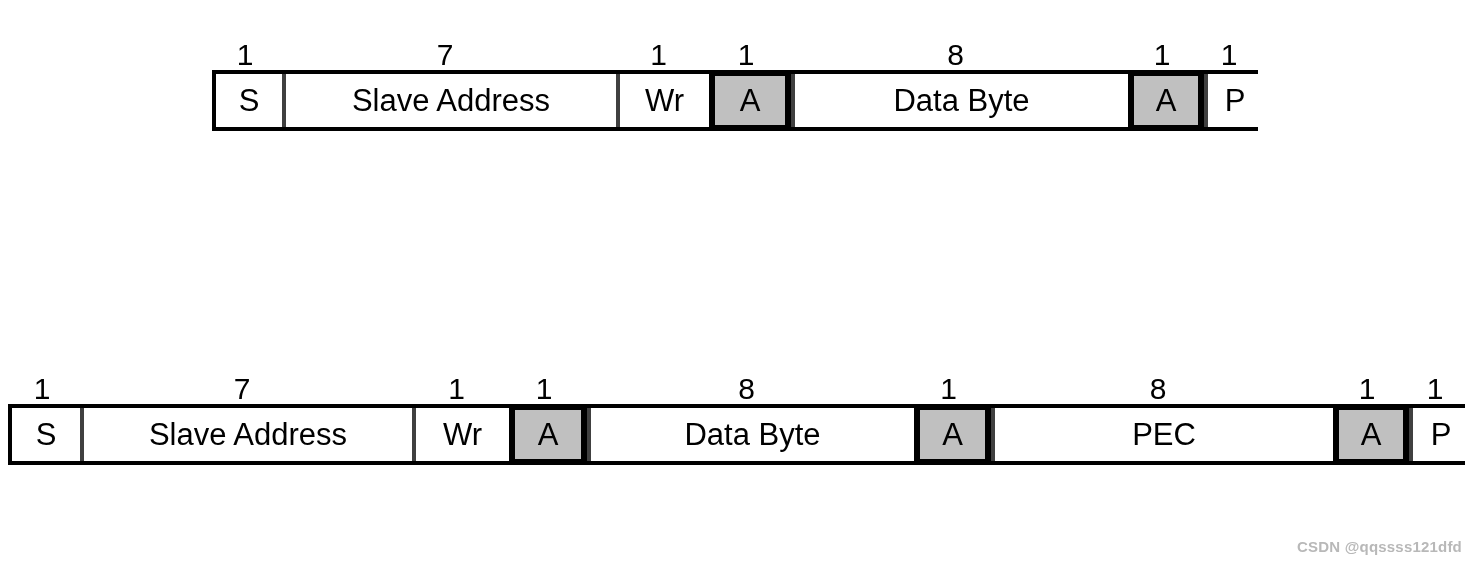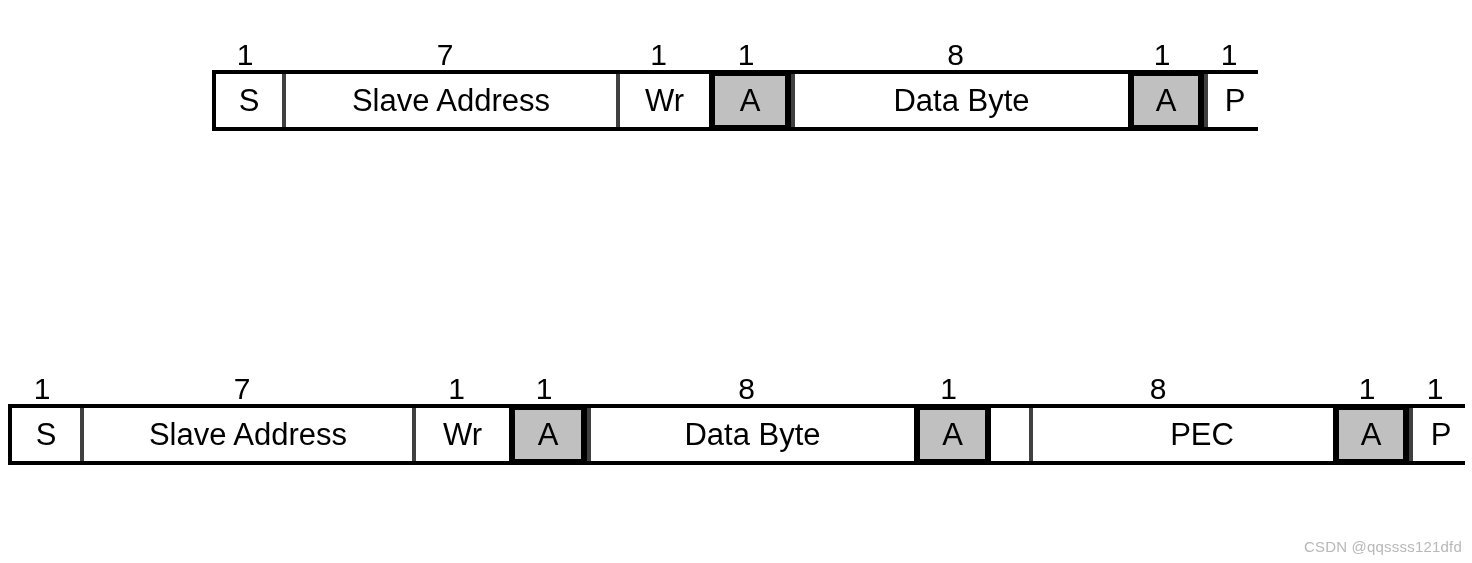--- a/index.html
+++ b/index.html
@@ -77,20 +77,21 @@
   
   #watermark {
     position: absolute;
     right: 10px;
     bottom: 8px;
     font-size: 15px;
     color: #b8b8b8;
     letter-spacing: 0.2px;
     white-space: nowrap;
     font-family: "Liberation Sans", sans-serif;
+    font-weight: bold;
   }
 </style>
 </head>
 <body>
 
 <div id="diagram-root">
     <div class="diagram" style="left: 212px; top: 26px; width: 1046px;">
       <div class="labels">
         <div class="bit-label" style="left: 0px; width: 66px;">1</div>
         <div class="bit-label" style="left: 66px; width: 334px;">7</div>
@@ -148,21 +149,21 @@
         </div>
         <div class="cell ack ack-label" style="left: 497px; width: 78px;">
           <span>A</span>
         </div>
         <div class="cell sep" style="left: 575px; width: 327px;">
           <span>Data Byte</span>
         </div>
         <div class="cell ack ack-label" style="left: 902px; width: 77px;">
           <span>A</span>
         </div>
-        <div class="cell sep" style="left: 1017px; width: 342px;">
+        <div class="cell sep" style="left: 979px; width: 342px;">
           <span>PEC</span>
         </div>
         <div class="cell ack ack-label" style="left: 1321px; width: 76px;">
           <span>A</span>
         </div>
         <div class="cell sep" style="left: 1397px; width: 60px;">
           <span>P</span>
         </div>
       </div>
     </div>

